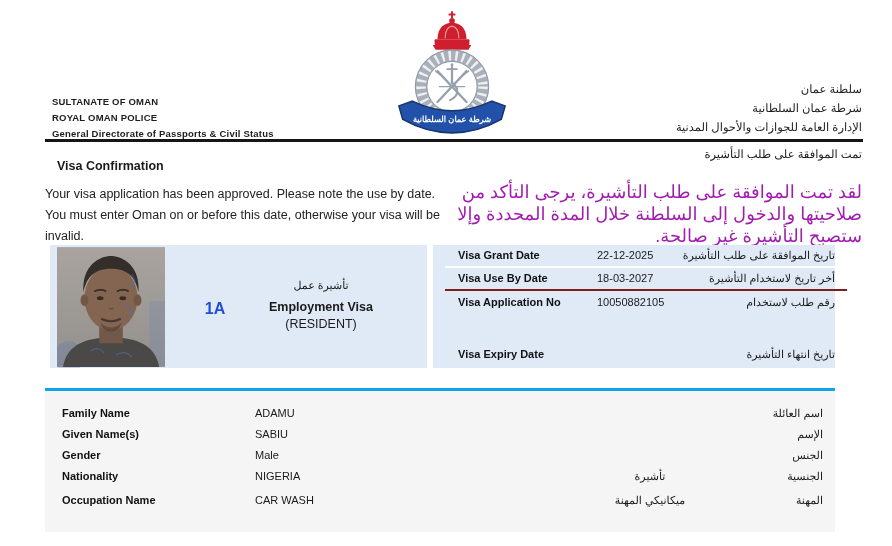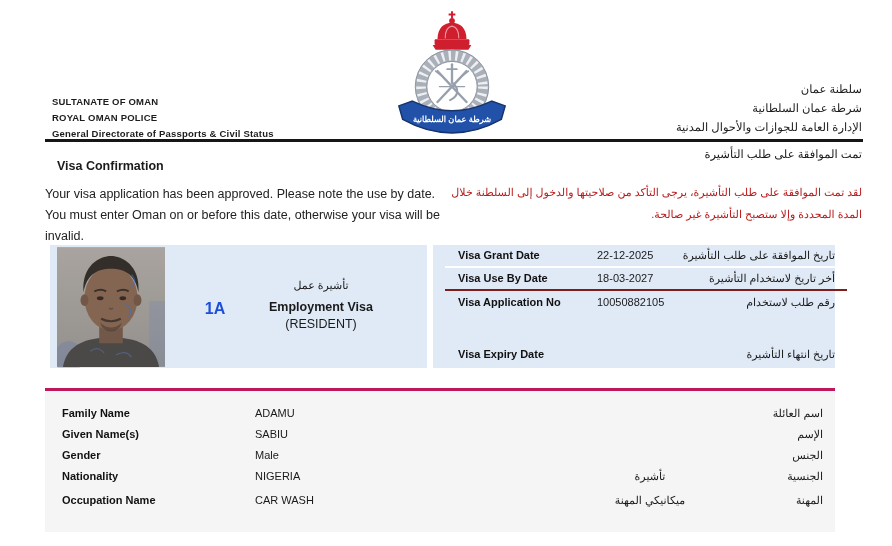--- a/index.html
+++ b/index.html
@@ -16,42 +16,42 @@
   .hdr-ar.l1{top:82px;}
   .hdr-ar.l2{top:101px;}
   .hdr-ar.l3{top:120px;}
   .rule-top{left:45px;top:139px;width:818px;height:3px;background:#161616;}
   .emblem{left:394px;top:8px;width:116px;height:132px;}
 
   
   .vc-title-ar{right:30px;top:147px;direction:rtl;font-size:11.5px;}
   .vc-title{left:57px;top:159px;font-weight:bold;font-size:12.5px;}
   .vc-body-en{left:45px;top:184px;width:402px;font-size:12.5px;line-height:21px;color:#222;}
-  .vc-body-ar{right:30px;top:181px;width:420px;direction:rtl;text-align:right;font-size:11px;line-height:22px;color:#b91c1c;}
+  .vc-body-ar{right:30px;top:181px;width:420px;direction:rtl;text-align:right;font-size:18px;line-height:22px;color:#a21caf;}
 
   
   .card-left{left:50px;top:245px;width:377px;height:123px;background:#e0eaf7;}
   .card-right{left:433px;top:245px;width:402px;height:123px;background:#e0eaf7;}
   .photo{left:57px;top:246px;width:108px;height:122px;}
   .visa-code{left:188px;top:300px;width:54px;text-align:center;font-weight:bold;font-size:16px;color:#1d4ed8;}
   .visa-type{left:248px;top:279px;width:146px;text-align:center;}
   .vt-ar{direction:rtl;font-size:11px;margin-bottom:7px;}
   .vt-en{font-size:12.5px;font-weight:bold;line-height:17px;}
   .vt-cat{font-size:12.5px;line-height:17px;}
   .vrow{position:absolute;left:12px;width:100%;box-sizing:border-box;font-size:11px;}
   .vrow.r1{top:0;height:23px;line-height:21px;border-bottom:2px solid #fff;}
   .vrow.r2{top:23px;height:23px;line-height:21px;border-bottom:2px solid #7f1d1d;}
   .vrow.r3{top:46px;height:23px;line-height:23px;}
   .vrow.r4{top:97px;height:26px;line-height:24px;text-align:center;}
   .vlabel{position:absolute;left:13px;font-weight:bold;color:#111;white-space:nowrap;}
   .vvalue{position:absolute;left:152px;white-space:nowrap;}
   .var{position:absolute;right:12px;direction:rtl;white-space:nowrap;}
 
   
-  .ptable{left:45px;top:388px;width:790px;height:144px;background:#f5f5f6;border-top:3px solid #be185d;box-sizing:border-box;}
+  .ptable{left:45px;top:388px;width:790px;height:144px;background:#f5f5f6;border-top:3px solid #0ea5e9;box-sizing:border-box;}
   .prow{position:absolute;left:0;width:100%;height:16px;line-height:16px;font-size:11px;}
   .prow.r1{top:14px;}
   .prow.r2{top:35px;}
   .prow.r3{top:56px;}
   .prow.r4{top:77px;}
   .prow.r5{top:101px;}
   .plabel{position:absolute;left:17px;font-weight:bold;color:#111;white-space:nowrap;}
   .pvalue{position:absolute;left:210px;white-space:nowrap;}
   .pvar{position:absolute;left:495px;width:220px;text-align:center;direction:rtl;white-space:nowrap;}
   .plar{position:absolute;left:675px;width:103px;direction:rtl;white-space:nowrap;}

